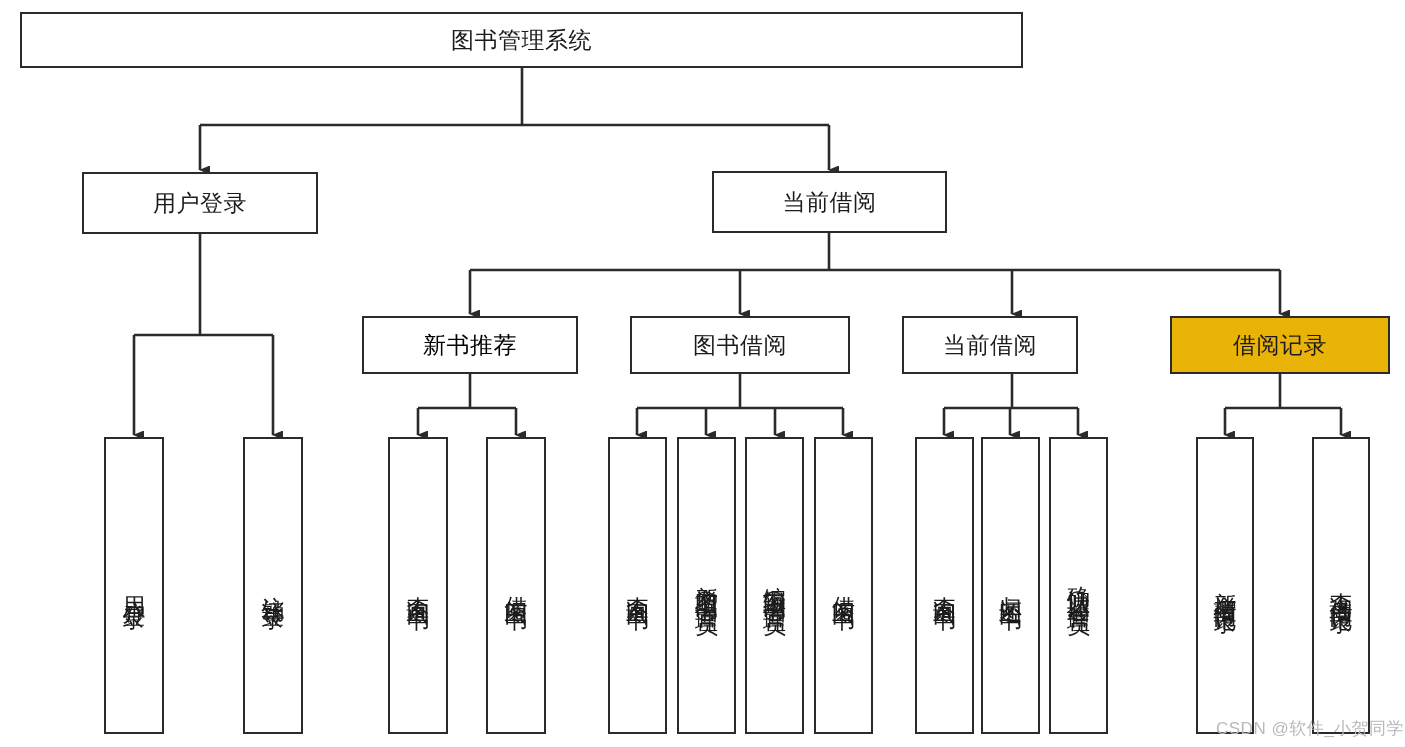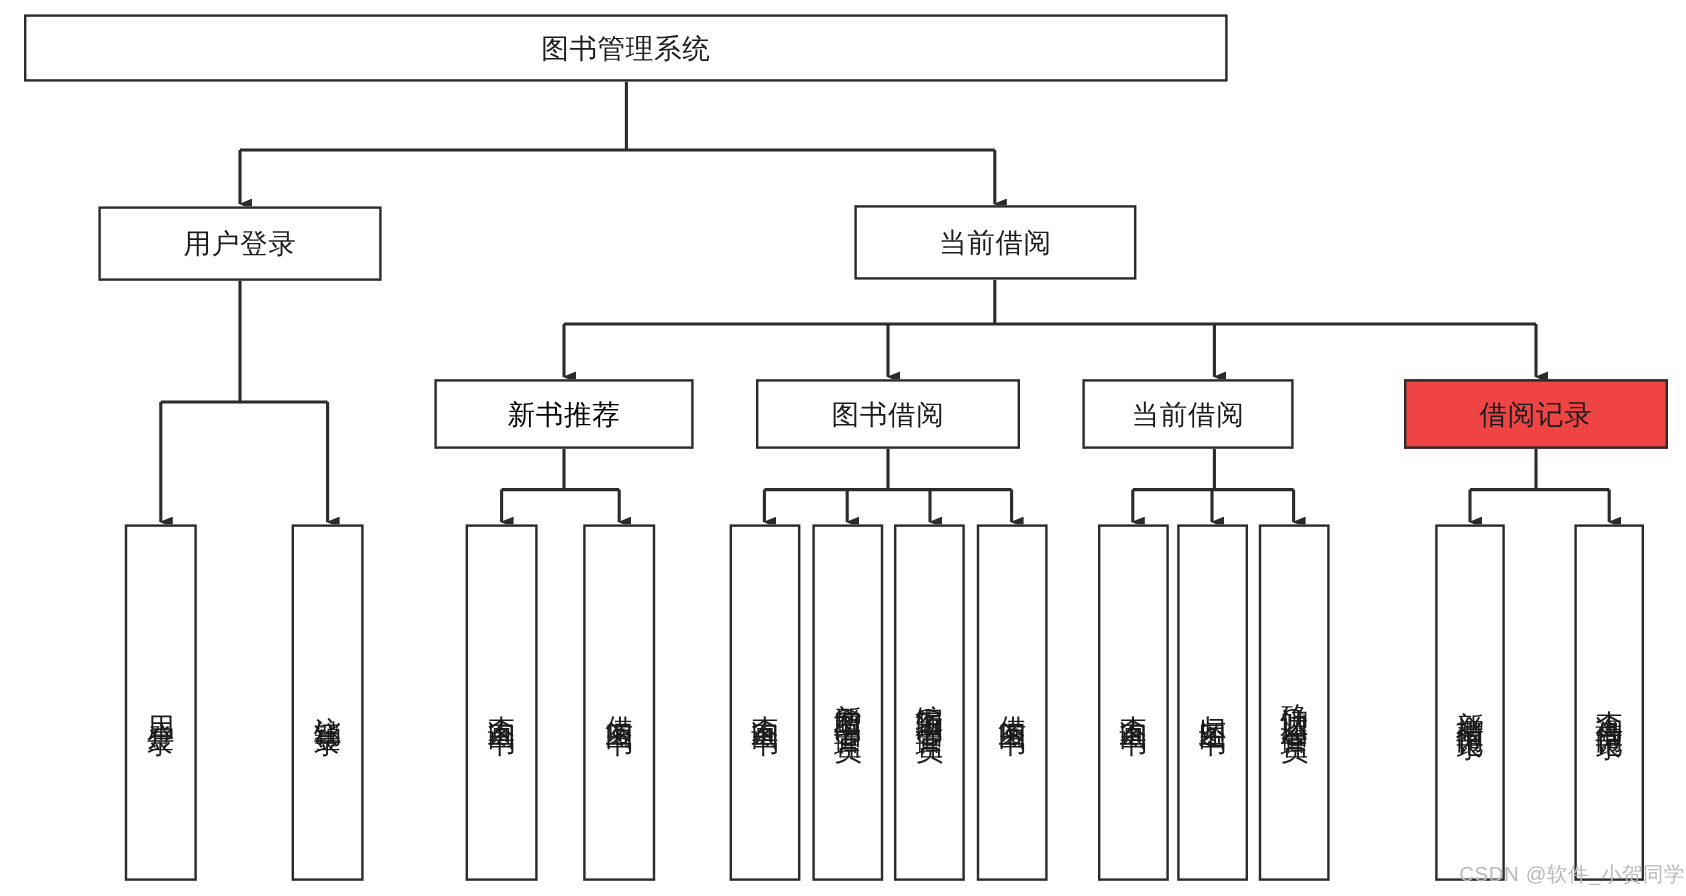--- a/index.html
+++ b/index.html
@@ -122,21 +122,21 @@
       </div>
       <div class="node horizontal" style="left: 362px; top: 316px; width: 216px; height: 58px; background: rgb(255, 255, 255); border-color: rgb(43, 43, 43);">
         <span class="label" style="color: #000000;">新书推荐</span>
       </div>
       <div class="node horizontal" style="left: 630px; top: 316px; width: 220px; height: 58px; background: rgb(255, 255, 255); border-color: rgb(43, 43, 43);">
         <span class="label" style="color: rgb(27, 27, 27);">图书借阅</span>
       </div>
       <div class="node horizontal" style="left: 902px; top: 316px; width: 176px; height: 58px; background: rgb(255, 255, 255); border-color: rgb(43, 43, 43); text-align: right;">
         <span class="label" style="color: rgb(27, 27, 27);">当前借阅</span>
       </div>
-      <div class="node horizontal" style="left: 1170px; top: 316px; width: 220px; height: 58px; background: #ef4444; border-color: rgb(43, 43, 43);">
+      <div class="node horizontal" style="left: 1170px; top: 316px; width: 220px; height: 58px; background: #eab308; border-color: rgb(43, 43, 43);">
         <span class="label" style="color: rgb(27, 27, 27);">借阅记录</span>
       </div>
       <div class="node vertical" style="left: 104px; top: 437px; width: 60px; height: 297px; background: rgb(255, 255, 255); border-color: rgb(43, 43, 43);">
         <span class="label" style="color: rgb(27, 27, 27);">用户登录</span>
       </div>
       <div class="node vertical" style="left: 243px; top: 437px; width: 60px; height: 297px; background: rgb(255, 255, 255); border-color: rgb(43, 43, 43);">
         <span class="label" style="color: rgb(27, 27, 27);">注销登录</span>
       </div>
       <div class="node vertical" style="left: 388px; top: 437px; width: 60px; height: 297px; background: rgb(255, 255, 255); border-color: rgb(43, 43, 43);">
         <span class="label" style="color: rgb(27, 27, 27);">查询图书</span>

